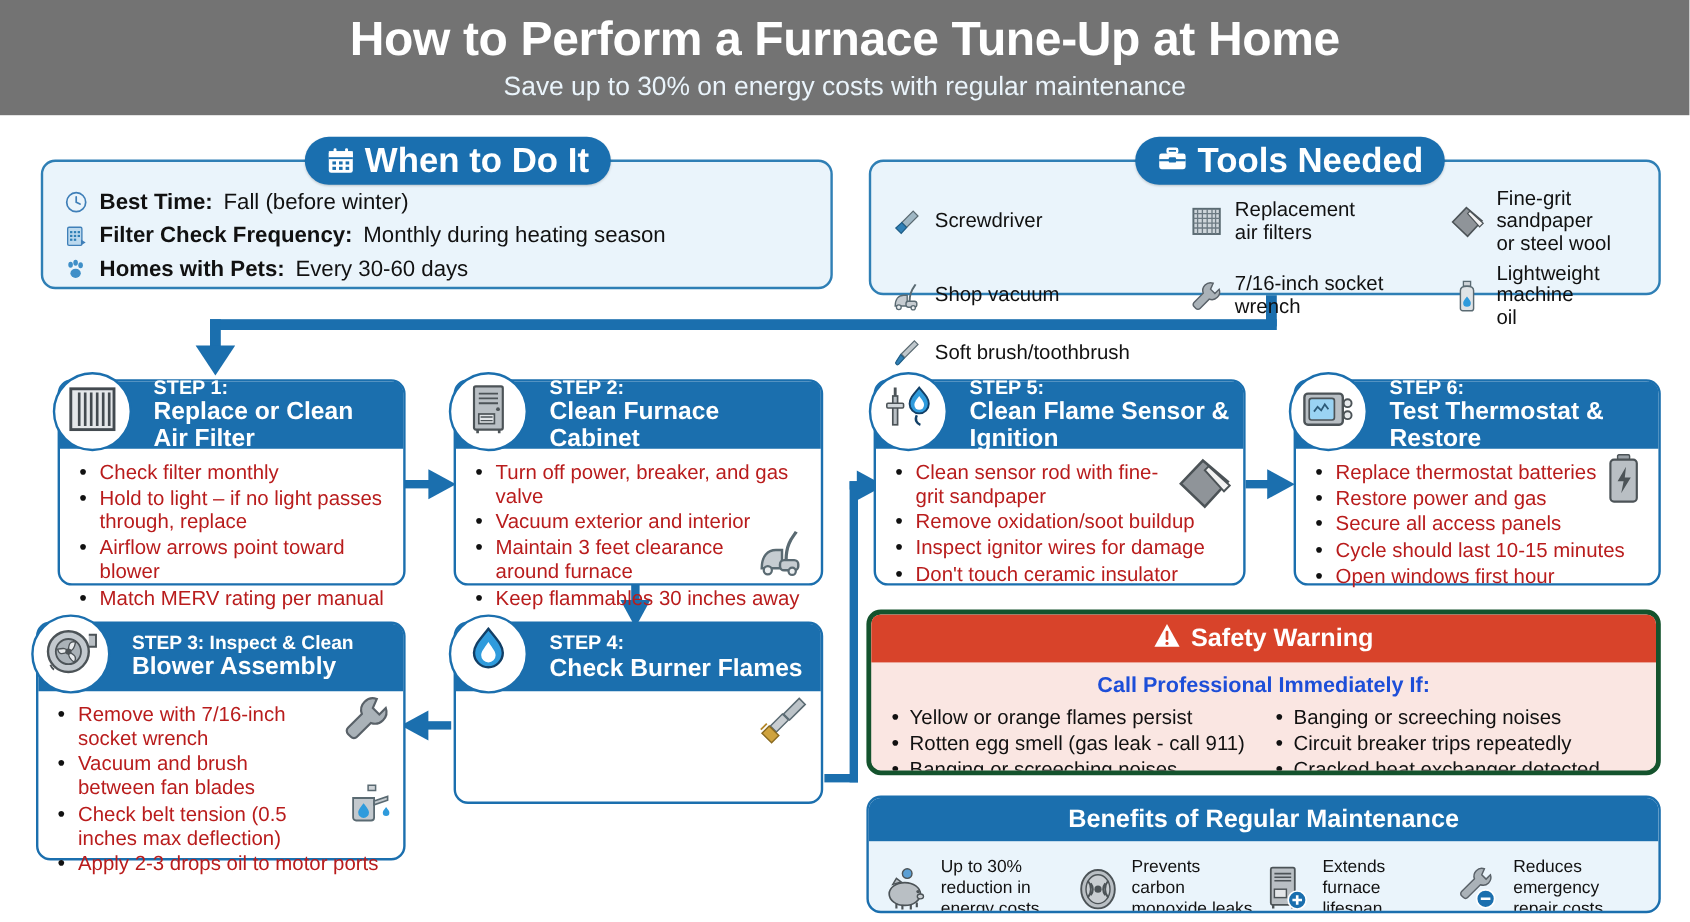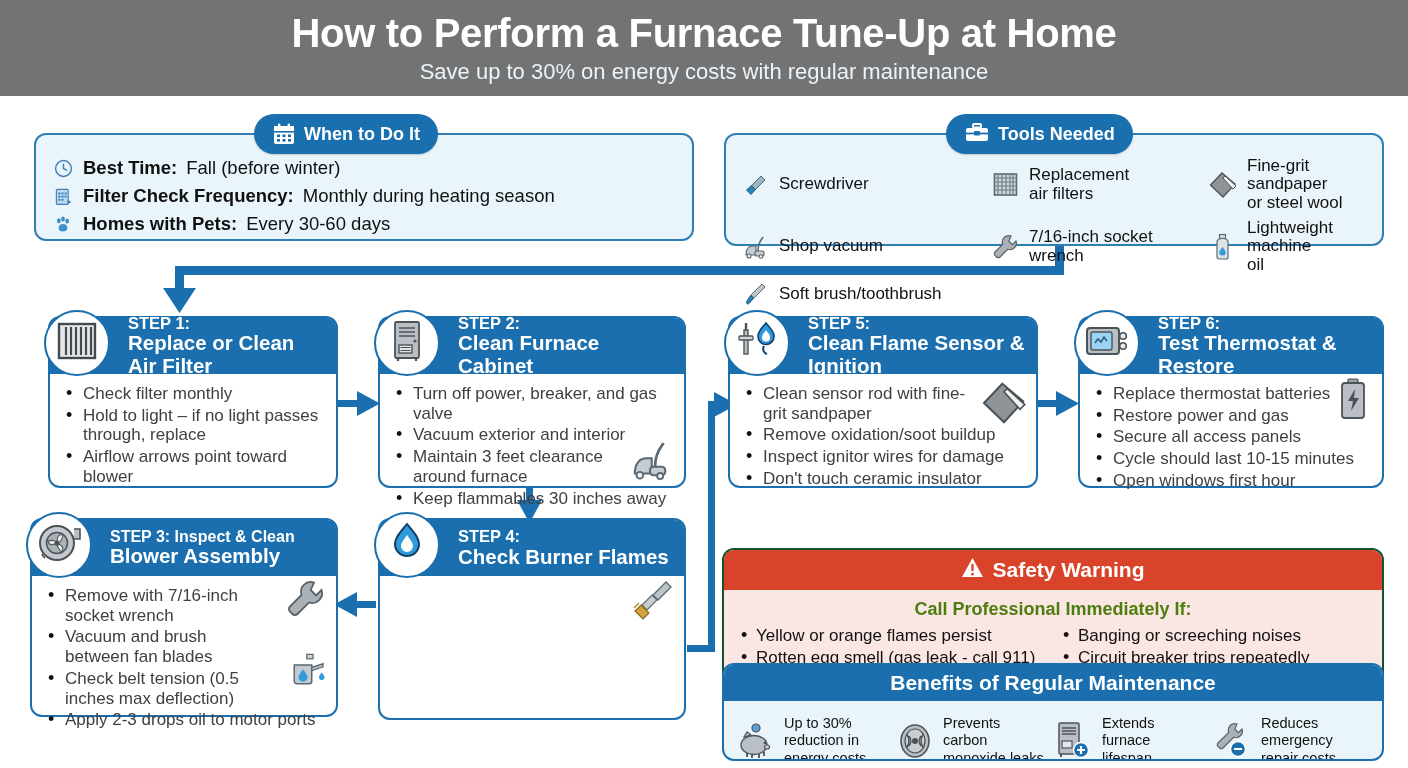--- a/index.html
+++ b/index.html
@@ -31,21 +31,21 @@
     background: #eaf4fb;
     border: 2px solid #2f7fb5;
     border-radius: 12px;
   }
   .panel-tab {
     position: absolute; top: -21px;
     background: #1a6faf;
     border-radius: 21px;
     height: 40px; padding: 0 18px;
     display: flex; align-items: center; gap: 8px;
-    color: #fff; font-size: 18px; font-weight: bold;
+    color: #fff; font-size: 29px; font-weight: bold;
     box-shadow: 0 1px 2px rgba(0,0,0,.18);
   }
   .panel-tab .ic { display: inline-flex; align-items: center; }
 
   .info-rows { padding: 14px 16px 8px 16px; display: flex; flex-direction: column; gap: 6px; }
   .info-row { display: flex; align-items: center; gap: 9px; font-size: 18.5px; color: #111; }
   .info-row b { font-weight: bold; }
   .info-row .ic { width: 22px; display: flex; justify-content: center; flex: none; }
 
   .tools-grid {
@@ -79,42 +79,41 @@
     position: absolute; left: -6px; top: -8px;
     width: 66px; height: 66px; border-radius: 50%;
     background: #ffffff; border: 2px solid #1b6fae;
     display: flex; align-items: center; justify-content: center;
     z-index: 4;
   }
   .step-body { position: relative; padding: 10px 12px 10px 14px; }
   .step-body ul { list-style: none; }
   .step-body li {
     position: relative; padding-left: 19px; margin-bottom: 2px;
-    font-size: 17px; color: #404040; line-height: 1.16;
+    font-size: 17px; color: #b91c1c; line-height: 1.16;
   }
   .step-body li::before {
     content: "\2022"; position: absolute; left: 2px; top: -1px; font-size: 18px; color: #111;
   }
   .deco { position: absolute; z-index: 2; }
 
   
   .warn {
     position: absolute;
-    border: 2px solid #14532d;
+    border: 4px solid #14532d;
     border-radius: 12px;
     background: #fae6e2;
     overflow: hidden;
-    margin-top: 40px;
   }
   .warn-head {
     background: #d8432a; height: 40px;
     display: flex; align-items: center; justify-content: center; gap: 8px;
     color: #fff; font-size: 21px; font-weight: bold;
   }
-  .warn-sub { text-align: center; font-size: 18px; font-weight: bold; color: #4d7c0f; margin: 9px 0 5px; }
+  .warn-sub { text-align: center; font-size: 18px; font-weight: bold; color: #1d4ed8; margin: 9px 0 5px; }
   .warn-cols { display: grid; grid-template-columns: 1fr 1fr; padding: 0 14px 8px 14px; column-gap: 14px; }
   .warn-cols ul { list-style: none; }
   .warn-cols li {
     position: relative; padding-left: 18px; font-size: 17px; color: #111; line-height: 1.3;
   }
   .warn-cols li::before { content: "\2022"; position: absolute; left: 3px; top: -1px; font-size: 18px; }
 
   
   .benefits {
     position: absolute;
@@ -363,20 +362,21 @@
     </div>
     <div class="step-head">
       <div class="step-num">STEP 1:</div>
       <div class="step-title">Replace or Clean Air Filter</div>
     </div>
     <div class="step-body">
       <ul>
         <li>Check filter monthly</li>
         <li>Hold to light – if no light passes through, replace</li>
         <li>Airflow arrows point toward blower</li>
+        <li>Match MERV rating per manual</li>
       </ul>
     </div>
   </div>
 
   <div class="step" style="left:378px; top:316px; width:308px; height:172px;">
     <div class="step-badge">
       <span>
         <svg width="34" height="42" viewBox="0 0 34 42">
           <rect x="5" y="2" width="24" height="36" rx="1.5" fill="#b9bfc4" stroke="#4c5357" stroke-width="1.8"></rect>
           <g stroke="#4c5357" stroke-width="1.6">
@@ -519,21 +519,21 @@
       </span>
       <ul>
         <li style="padding-right:56px;">Remove with 7/16-inch socket wrench</li>
         <li style="padding-right:56px;">Vacuum and brush between fan blades</li>
         <li style="padding-right:46px;">Check belt tension (0.5 inches max deflection)</li>
         <li>Apply 2-3 drops oil to motor ports</li>
       </ul>
     </div>
   </div>
 
-  <div class="step" style="left:378px; top:518px; width:308px; height:202px;">
+  <div class="step" style="left:378px; top:518px; width:308px; height:152px;">
     <div class="step-badge">
       <span>
         <svg width="36" height="42" viewBox="0 0 36 42">
           <path d="M18 2 c8 10 12 14 12 20 a12 12 0 0 1 -24 0 c0 -6 4 -10 12 -20 z" fill="#2f9bdc" stroke="#123f66" stroke-width="2"></path>
           <path d="M18 13 c4 6 6 8 6 11 a6 6 0 0 1 -12 0 c0 -3 2 -5 6 -11 z" fill="#ffffff"></path>
         </svg>
       </span>
     </div>
     <div class="step-head">
       <div class="step-num">STEP 4:</div>

